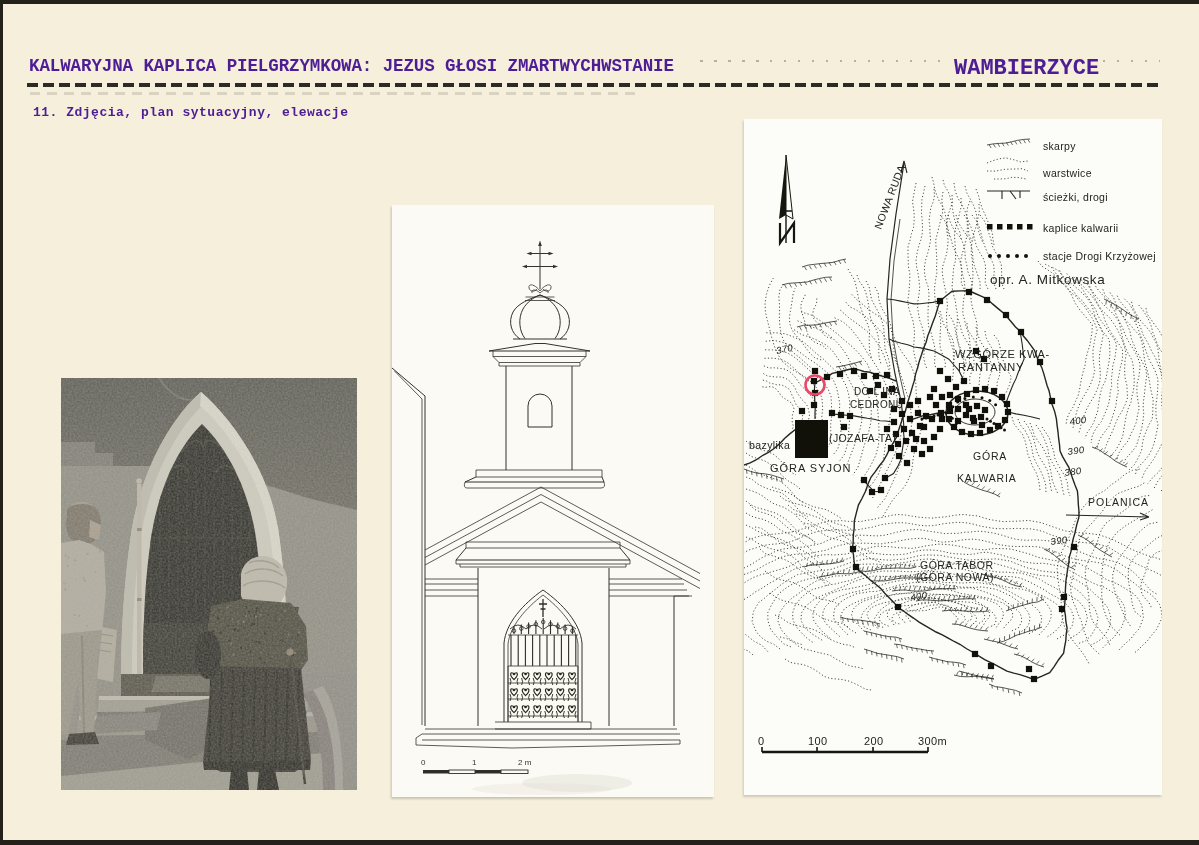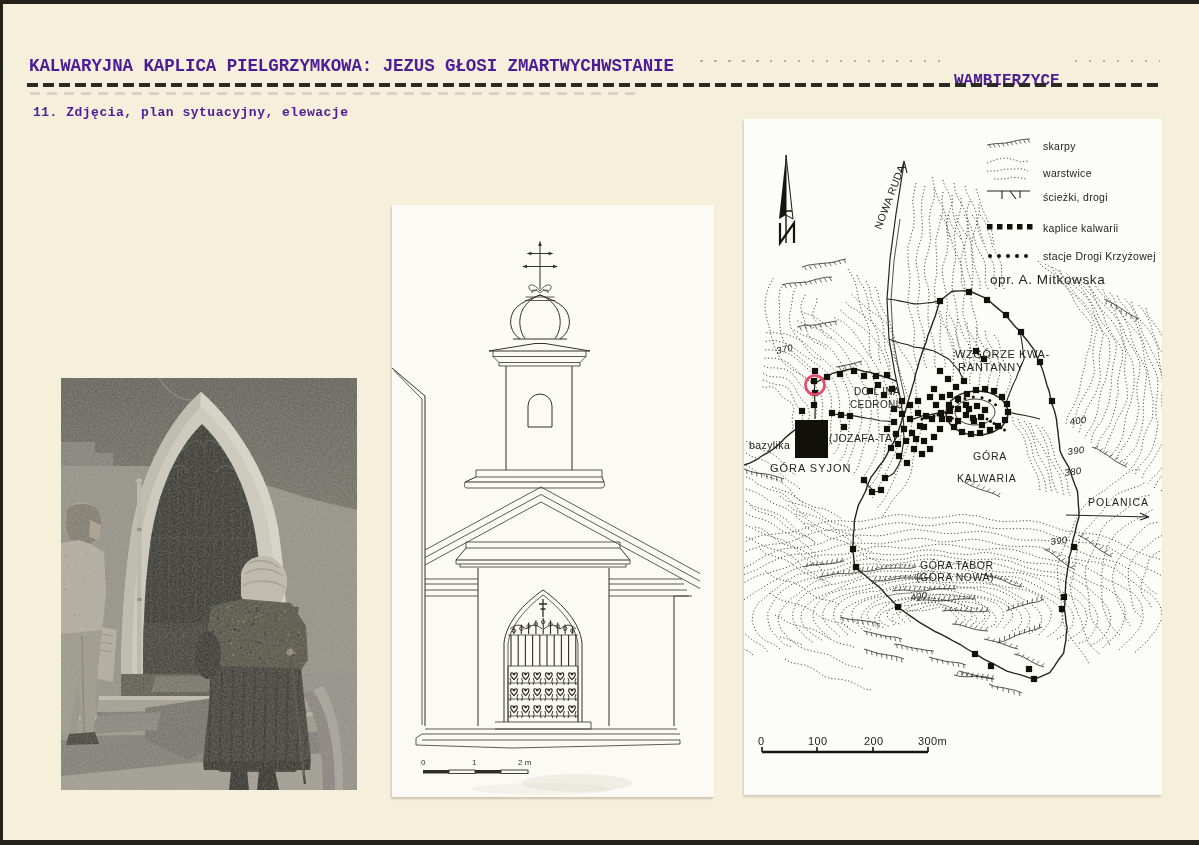--- a/index.html
+++ b/index.html
@@ -4,21 +4,21 @@
 body{width:1199px;height:845px;background:#f6efdb;position:relative;overflow:hidden;font-family:"Liberation Mono",monospace}
 .abs{position:absolute}
 .tw{font-family:"Liberation Mono",monospace;font-weight:bold;color:#4c1d95;white-space:pre}
 </style></head><body>
 <div class="abs" style="left:0;top:0;width:1199px;height:4px;background:#23211a"></div>
 <div class="abs" style="left:0;top:0;width:3px;height:845px;background:#23211a"></div>
 <div class="abs" style="left:0;top:840px;width:1199px;height:5px;background:#23211a"></div>
 <div class="abs" style="left:700px;top:60px;width:250px;height:2px;background-image:repeating-linear-gradient(90deg,#b7b2a0 0 2.5px,transparent 2.5px 14px)"></div>
 <div class="abs" style="left:1075px;top:60px;width:85px;height:2px;background-image:repeating-linear-gradient(90deg,#b7b2a0 0 2.5px,transparent 2.5px 14px)"></div>
 <div class="abs tw" style="left:29px;top:56px;font-size:17.5px;letter-spacing:-0.1px">KALWARYJNA KAPLICA PIELGRZYMKOWA: JEZUS GŁOSI ZMARTWYCHWSTANIE</div>
-<div class="abs tw" style="left:954px;top:72px;font-size:16px">WAMBIERZYCE</div>
+<div class="abs tw" style="left:954px;top:56px;font-size:22px">WAMBIERZYCE</div>
 <div class="abs" style="left:27px;top:83px;width:1134px;height:3.5px;background-image:repeating-linear-gradient(90deg,#2b2b26 0 11px,transparent 11px 16px)"></div>
 <div class="abs" style="left:30px;top:92px;width:610px;height:2.5px;background-image:repeating-linear-gradient(90deg,#d9d4c2 0 10px,transparent 10px 17px)"></div>
 <div class="abs tw" style="left:33px;top:105px;font-size:13px;letter-spacing:0.5px">11. Zdjęcia, plan sytuacyjny, elewacje</div>
 <div class="abs" style="left:61px;top:378px;width:296px;height:412px"><svg width="296" height="412" viewBox="0 0 296 412">
       <defs>
         <linearGradient id="topg" x1="0" y1="0" x2="0" y2="1">
           <stop offset="0" stop-color="#5d5c54"></stop>
           <stop offset="1" stop-color="#6e6c62"></stop>
         </linearGradient>
         <filter id="grain" x="0" y="0" width="100%" height="100%">

